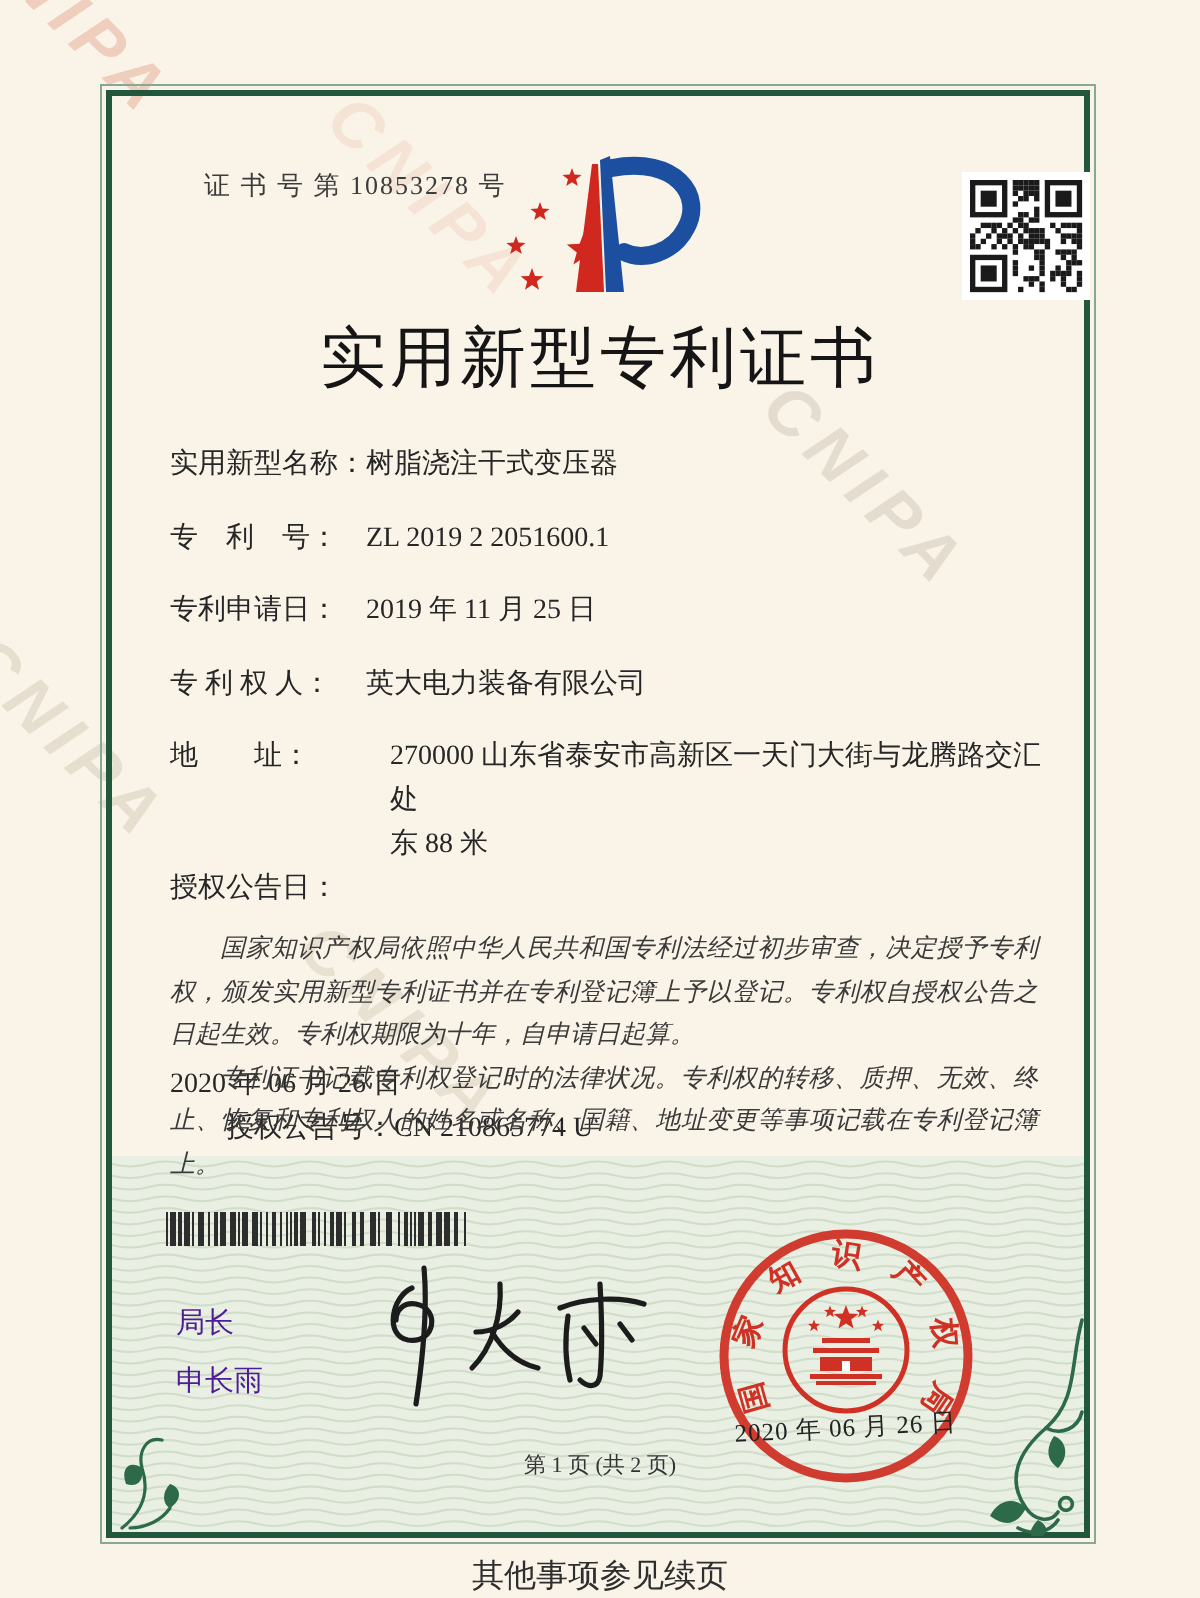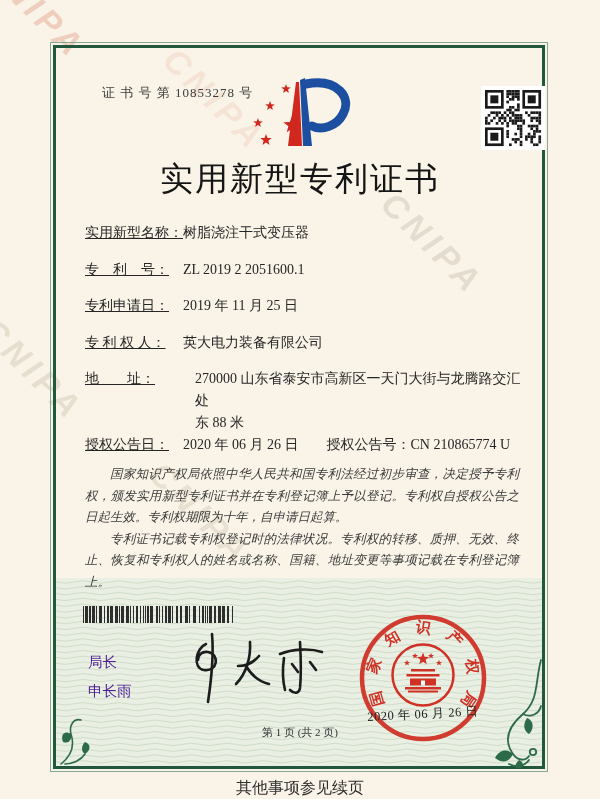--- a/index.html
+++ b/index.html
@@ -29,23 +29,23 @@
   .cert-no{position:absolute;left:82px;top:84px;font-size:13px;letter-spacing:1px;color:#3c3c3c;margin-left:20px;}
   .logo{position:absolute;left:246px;top:76px;}
   .qr{position:absolute;left:481px;top:86px;}
   .title{
     position:absolute;left:0;right:0;top:157px;text-align:center;
     font-size:33px;letter-spacing:2px;color:#151515;font-weight:400;
   }
   
   .fields{position:absolute;left:85px;top:222px;width:445px;font-size:14px;color:#262626;}
   .frow{display:flex;margin-bottom:14.5px;line-height:22px;}
-  .flabel{display:inline-block;width:98px;flex:0 0 98px;text-decoration:underline;}
+  .flabel{display:inline-block;width:98px;flex:0 0 98px;}
   .fvalue{white-space:pre-line;}
-  .grant-row{display:flex;line-height:22px;}
+  .grant-row{display:flex;line-height:22px;flex-direction:column;}
   .grant-pair2{margin-left:28px;display:flex;}
   
   .notice{
     position:absolute;left:85px;top:464px;width:434px;
     font-size:12.5px;line-height:21.5px;font-style:italic;color:#3a3a3a;text-align:justify;
   }
   .notice p{margin:0;text-indent:2em;font-style:italic;}
   
   .barcode{position:absolute;left:83px;top:606px;}
   .signer{position:absolute;left:88px;top:648px;font-size:14.5px;line-height:29px;color:#4c1d95;}

